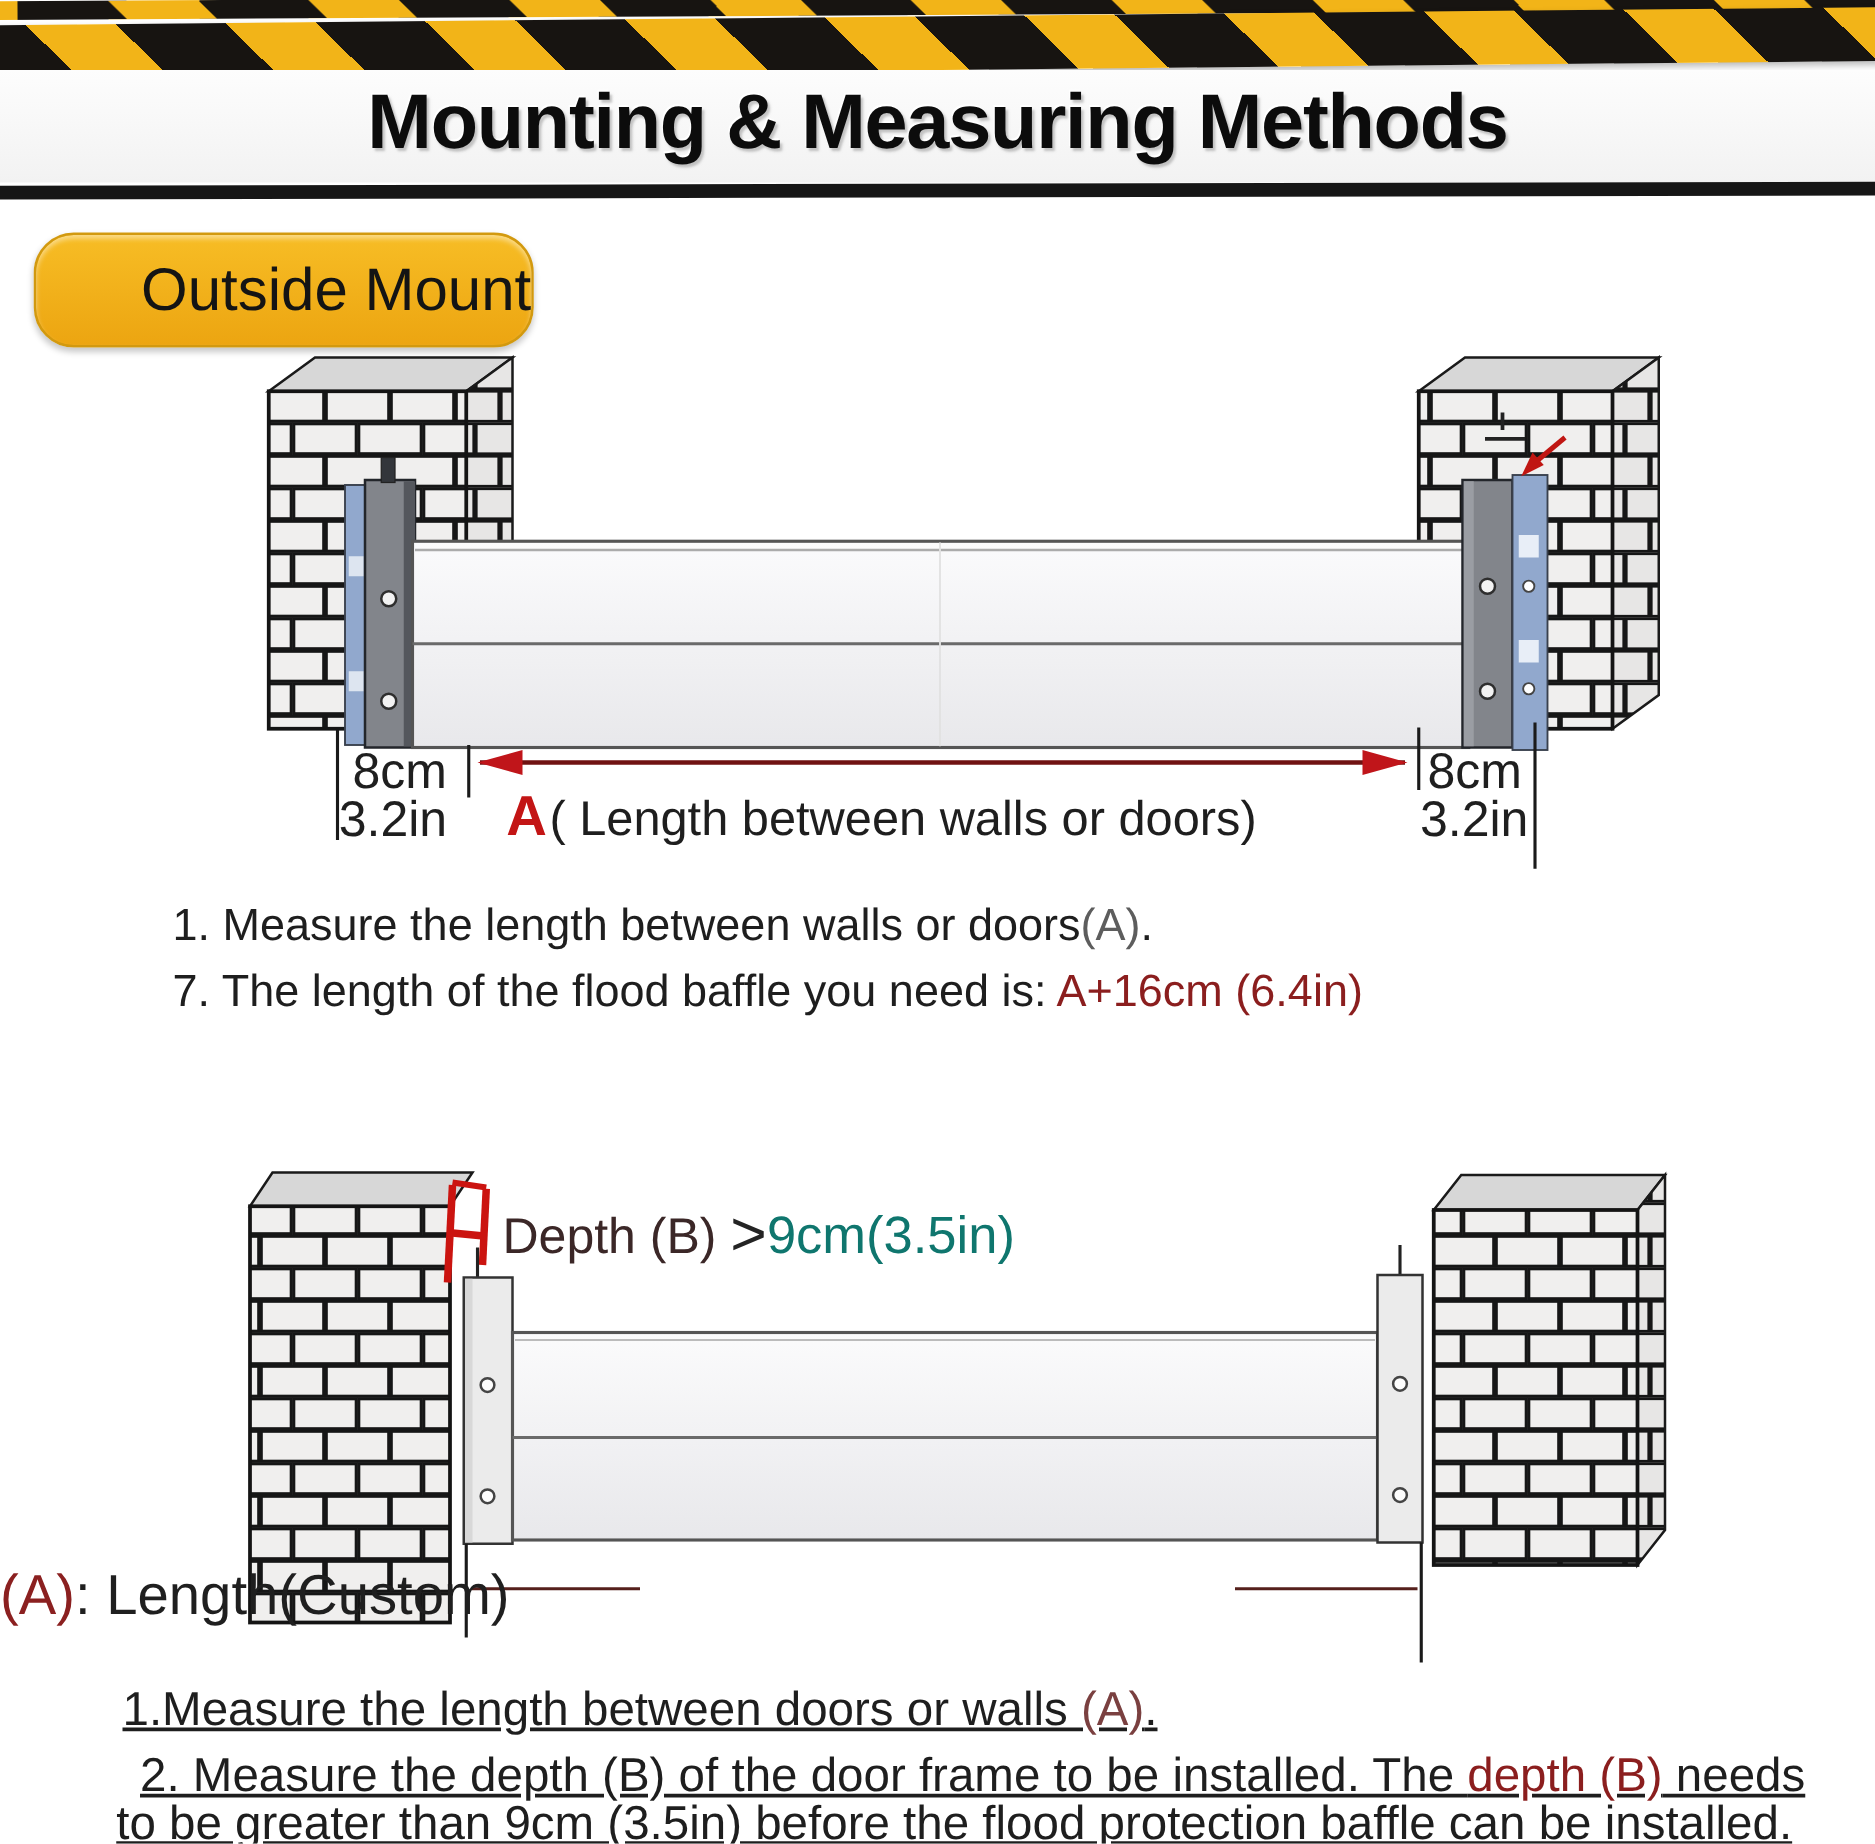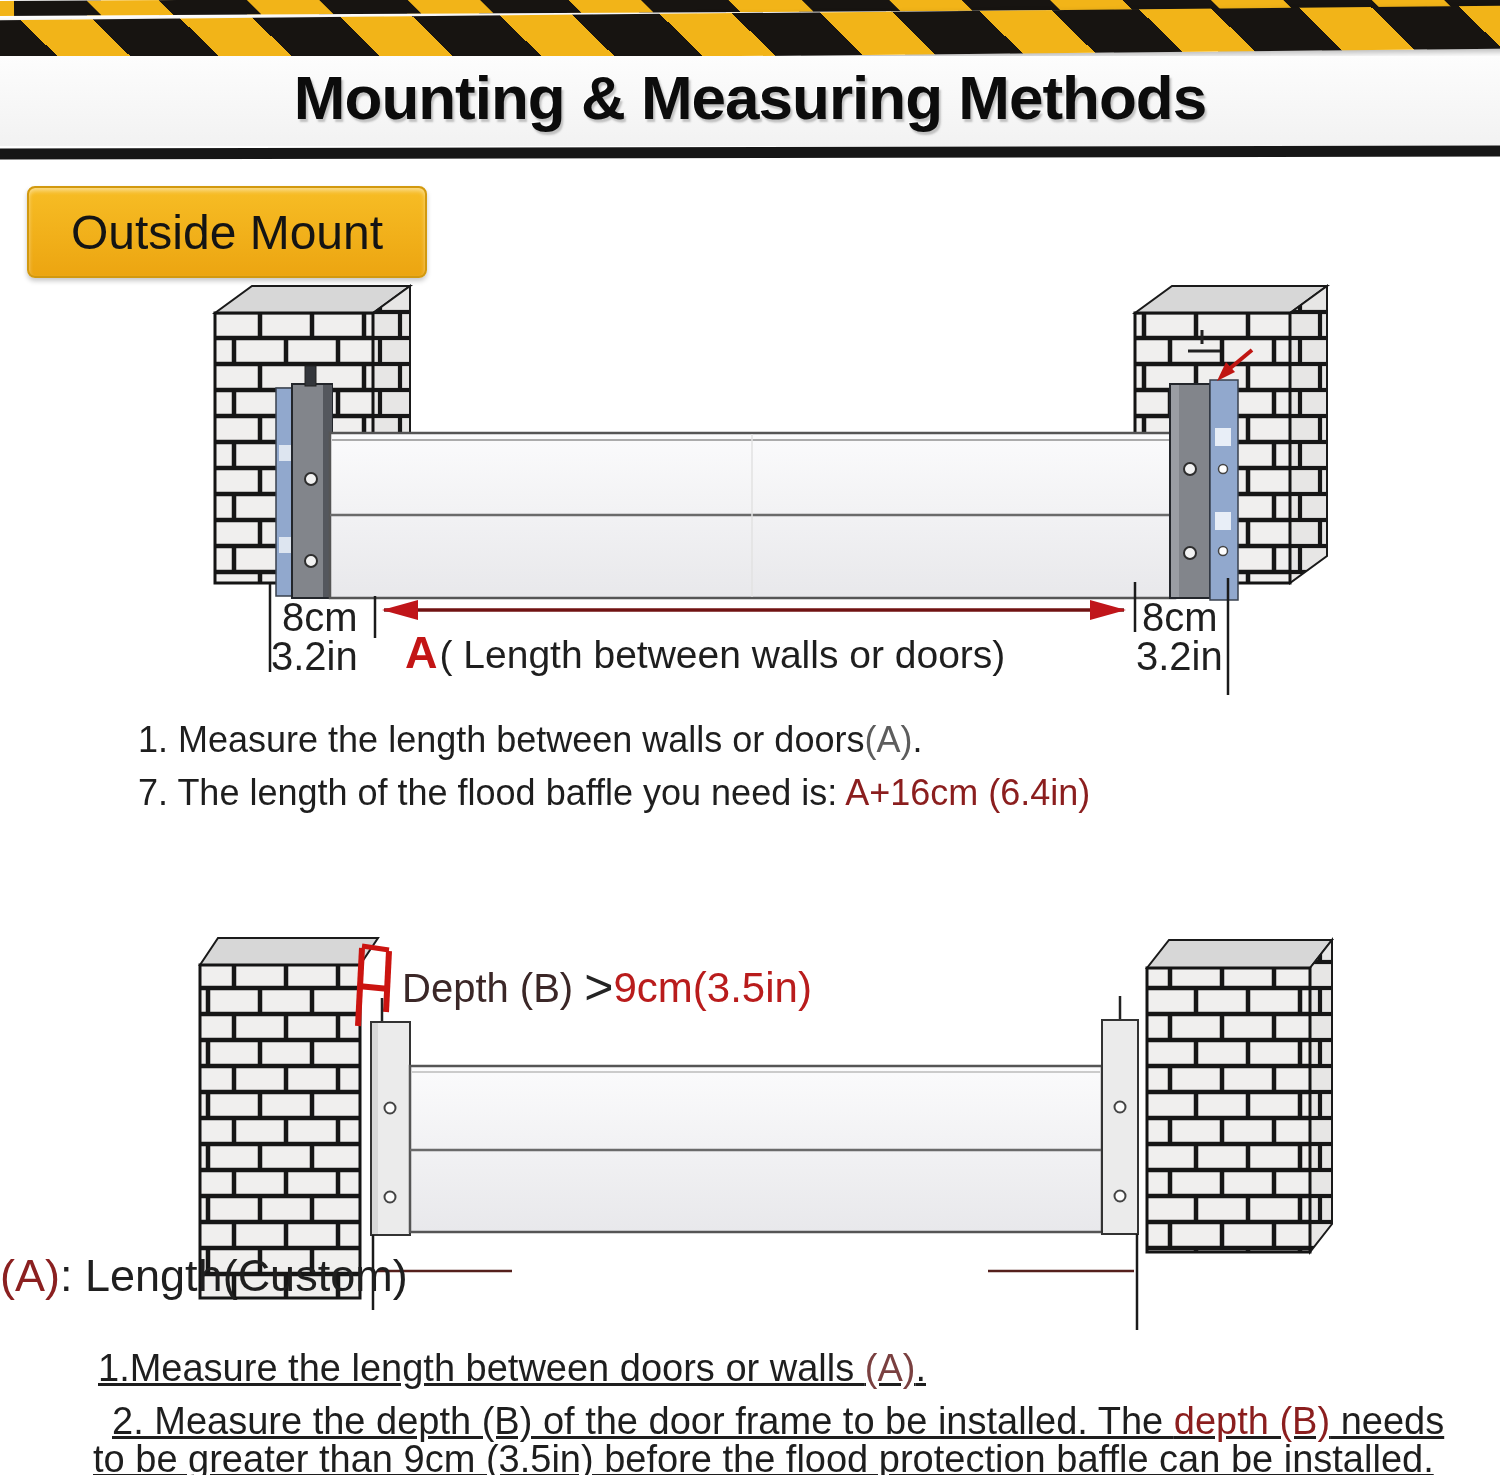--- a/index.html
+++ b/index.html
@@ -22,23 +22,23 @@
     position:absolute;left:0;right:0;top:62px;text-align:center;
     font-size:62px;font-weight:700;letter-spacing:-1px;color:#0c0c0c;
     text-shadow:2px 3px 2px rgba(150,150,150,.55), -1px -1px 0 #ffffff;
   }
   .divider-bar{
     position:absolute;left:0;right:0;top:147px;height:11px;background:#161616;
     transform:rotate(-0.12deg);
   }
   
   .badge{
-    position:absolute;display:flex;align-items:center;justify-content:center;
+    position:absolute;display:flex;align-items:center;justify-content:flex-end;
     background:linear-gradient(180deg,#f7bd25,#eca511);
-    border:2px solid #d2990f;border-radius:8px;
+    border:2px solid #d2990f;border-radius:32px;
     box-shadow:inset 0 3px 4px rgba(255,255,255,.45), 0 3px 5px rgba(0,0,0,.22);
     font-size:48px;color:#141414;
   }
   .badge-outside{left:27px;top:186px;width:396px;height:88px;}
   .badge-inside{left:25px;top:838px;width:398px;height:88px;}
   
   .diagram-svg{position:absolute;left:0;top:0;width:1500px;height:1475px;}
   
   .txt{position:absolute;white-space:nowrap;}
   .dim-num{font-size:40px;color:#1f1f1f;}
@@ -49,21 +49,21 @@
   .span-label{left:405px;top:627px;font-size:39px;color:#1e1e1e;}
   .span-label .letter-a{color:#c31515;font-weight:700;font-size:45px;margin-right:2px;}
   .steps{font-size:36px;color:#1e1e1e;}
   .o-step1{left:138px;top:719px;text-align:right;}
   .o-step2{left:138px;top:772px;}
   .muted-ref{color:#5d5d5d;}
   .red-ref{color:#8b1e1e;}
   .maroon-ref{color:#7a4040;}
   .depth-label{left:402px;top:956px;font-size:40px;color:#3b2727;}
   .depth-label .gt{font-size:50px;color:#242424;font-weight:400;position:relative;top:2px;}
-  .depth-label .val{font-size:42px;color:#b91c1c;}
+  .depth-label .val{font-size:42px;color:#0f766e;}
   .len-custom{left:0;right:0;top:1250px;text-align:left;font-size:45px;color:#1f1f1f;}
   .len-custom .a-ref{color:#8b2020;}
   .i-steps{font-size:38px;color:#1e1e1e;text-decoration:underline;}
   .i-step1{left:98px;top:1347px;}
   .i-step2a{left:112px;top:1400px;}
   .i-step2b{left:93px;top:1438px;}
 </style>
 </head>
 <body>
 

